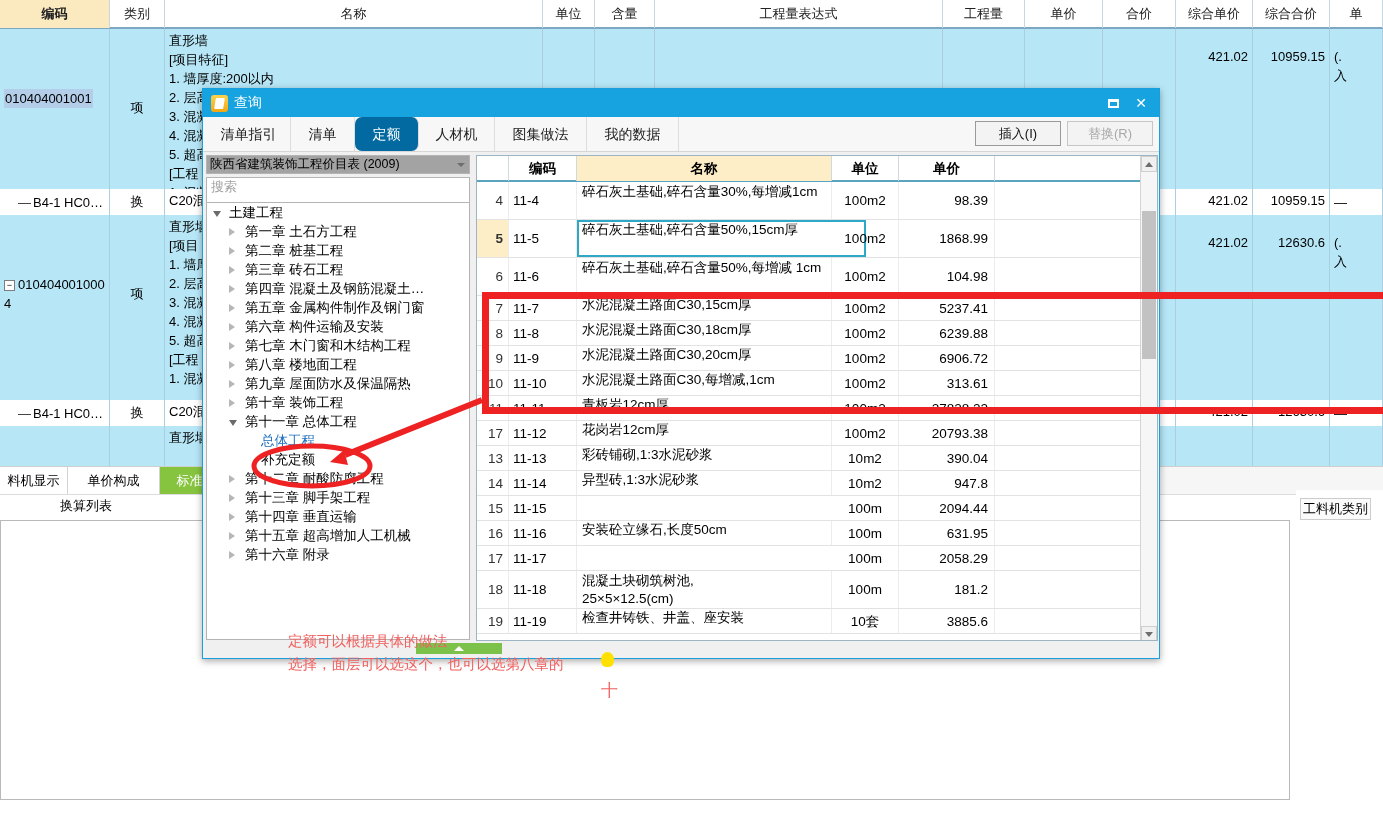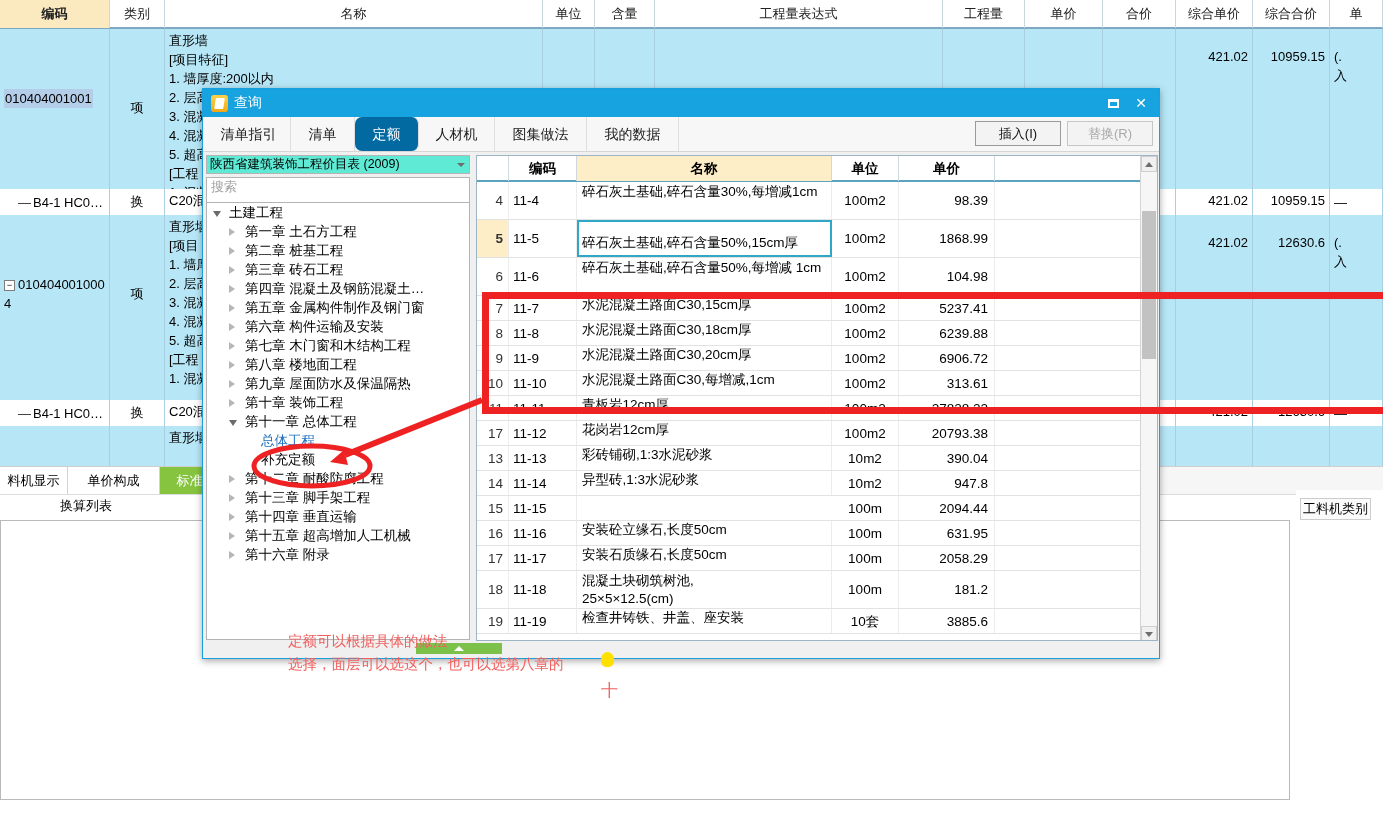--- a/index.html
+++ b/index.html
@@ -80,21 +80,21 @@
   .dlg-actions { position:absolute; right:6px; top:4px; display:flex; gap:6px; }
   .abtn { width:86px; height:25px; line-height:23px; text-align:center; font-size:13px;
           border:1px solid #9a9a9a; background:#f3f3f3; color:#111; }
   .abtn.disabled { color:#a8a8a8; border-color:#c6c6c6; }
 
   .dlg-body { position:absolute; left:3px; top:66px; width:952px; height:486px; }
 
   
   .tree-pane { position:absolute; left:0; top:0; width:266px; height:100%; }
   .combo { position:relative; width:264px; height:19px; border:1px solid #b4b4b4;
-           background:#5eead4; font-size:12.5px; line-height:17px; padding-left:3px;
+           background:#a3a3a3; font-size:12.5px; line-height:17px; padding-left:3px;
            white-space:nowrap; overflow:hidden; }
   .combo .arrow { position:absolute; right:4px; top:7px; width:0; height:0;
                   border-left:4px solid transparent; border-right:4px solid transparent;
                   border-top:4px solid #6d6d6d; }
   .search { position:relative; margin-top:3px; width:264px; height:28px; border:1px solid #b4b4b4;
             background:#fff; font-size:13px; line-height:18px; padding-left:4px; color:#a0a0a0; }
   .tree { position:absolute; left:0; top:47px; width:264px; height:438px;
           border:1px solid #b4b4b4; background:#fff; overflow:hidden; }
   .tnode { position:relative; height:19px; line-height:19px; font-size:13.5px;
            white-space:nowrap; }
@@ -401,21 +401,21 @@
             <div class="grow" style="height: 38px;">
               <div class="gcell idx" style="left: 0px; width: 32px; line-height: 38px;">4</div>
               <div class="gcell code" style="left: 32px; width: 68px; line-height: 38px;">11-4</div>
               <div class="gcell name" style="left: 100px; width: 255px; line-height: 18px; padding-top: 1px; white-space: pre-line;">碎石灰土基础,碎石含量30%,每增减1cm</div>
               <div class="gcell unit" style="left: 355px; width: 67px; line-height: 38px;">100m2</div>
               <div class="gcell price" style="left: 422px; width: 96px; line-height: 38px;">98.39</div>
             </div>
             <div class="grow cur" style="height: 38px;">
               <div class="gcell idx cur" style="left: 0px; width: 32px; line-height: 38px;">5</div>
               <div class="gcell code" style="left: 32px; width: 68px; line-height: 38px;">11-5</div>
-              <div class="gcell name name-focus" style="left: 100px; width: 255px; line-height: 18px; padding-top: 14px; white-space: pre-line;">碎石灰土基础,碎石含量50%,15cm厚</div>
+              <div class="gcell name name-focus" style="left: 100px; width: 289px; line-height: 18px; padding-top: 1px; white-space: pre-line;">碎石灰土基础,碎石含量50%,15cm厚</div>
               <div class="gcell unit" style="left: 355px; width: 67px; line-height: 38px;">100m2</div>
               <div class="gcell price" style="left: 422px; width: 96px; line-height: 38px;">1868.99</div>
             </div>
             <div class="grow" style="height: 38px;">
               <div class="gcell idx" style="left: 0px; width: 32px; line-height: 38px;">6</div>
               <div class="gcell code" style="left: 32px; width: 68px; line-height: 38px;">11-6</div>
               <div class="gcell name" style="left: 100px; width: 255px; line-height: 18px; padding-top: 1px; white-space: pre-line;">碎石灰土基础,碎石含量50%,每增减 1cm</div>
               <div class="gcell unit" style="left: 355px; width: 67px; line-height: 38px;">100m2</div>
               <div class="gcell price" style="left: 422px; width: 96px; line-height: 38px;">104.98</div>
             </div>
@@ -484,21 +484,20 @@
             <div class="grow" style="height: 25px;">
               <div class="gcell idx" style="left: 0px; width: 32px; line-height: 25px;">16</div>
               <div class="gcell code" style="left: 32px; width: 68px; line-height: 25px;">11-16</div>
               <div class="gcell name" style="left: 100px; width: 255px; line-height: 18px; white-space: pre-line;">安装砼立缘石,长度50cm</div>
               <div class="gcell unit" style="left: 355px; width: 67px; line-height: 25px;">100m</div>
               <div class="gcell price" style="left: 422px; width: 96px; line-height: 25px;">631.95</div>
             </div>
             <div class="grow" style="height: 25px;">
               <div class="gcell idx" style="left: 0px; width: 32px; line-height: 25px;">17</div>
               <div class="gcell code" style="left: 32px; width: 68px; line-height: 25px;">11-17</div>
-              <div class="gcell name" style="left: 100px; width: 255px; line-height: 18px; white-space: pre-line;">安装石质缘石,长度50cm</div>
               <div class="gcell unit" style="left: 355px; width: 67px; line-height: 25px;">100m</div>
               <div class="gcell price" style="left: 422px; width: 96px; line-height: 25px;">2058.29</div>
             </div>
             <div class="grow" style="height: 38px;">
               <div class="gcell idx" style="left: 0px; width: 32px; line-height: 38px;">18</div>
               <div class="gcell code" style="left: 32px; width: 68px; line-height: 38px;">11-18</div>
               <div class="gcell name" style="left: 100px; width: 255px; line-height: 18px; padding-top: 1px; white-space: pre-line;">混凝土块砌筑树池,
 25×5×12.5(cm)</div>
               <div class="gcell unit" style="left: 355px; width: 67px; line-height: 38px;">100m</div>
               <div class="gcell price" style="left: 422px; width: 96px; line-height: 38px;">181.2</div>

